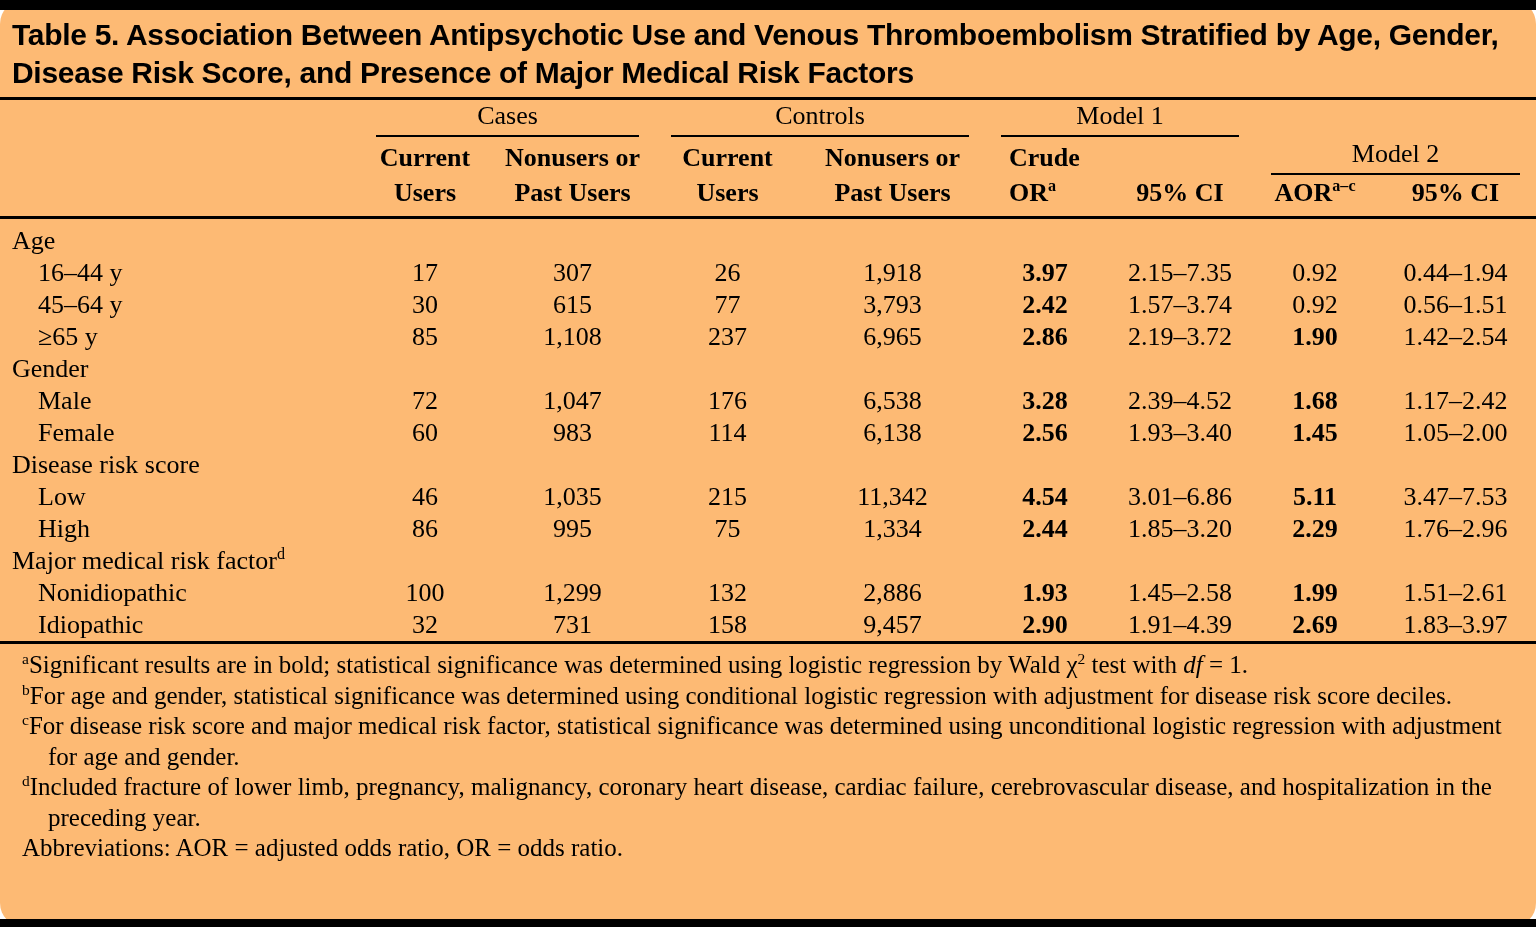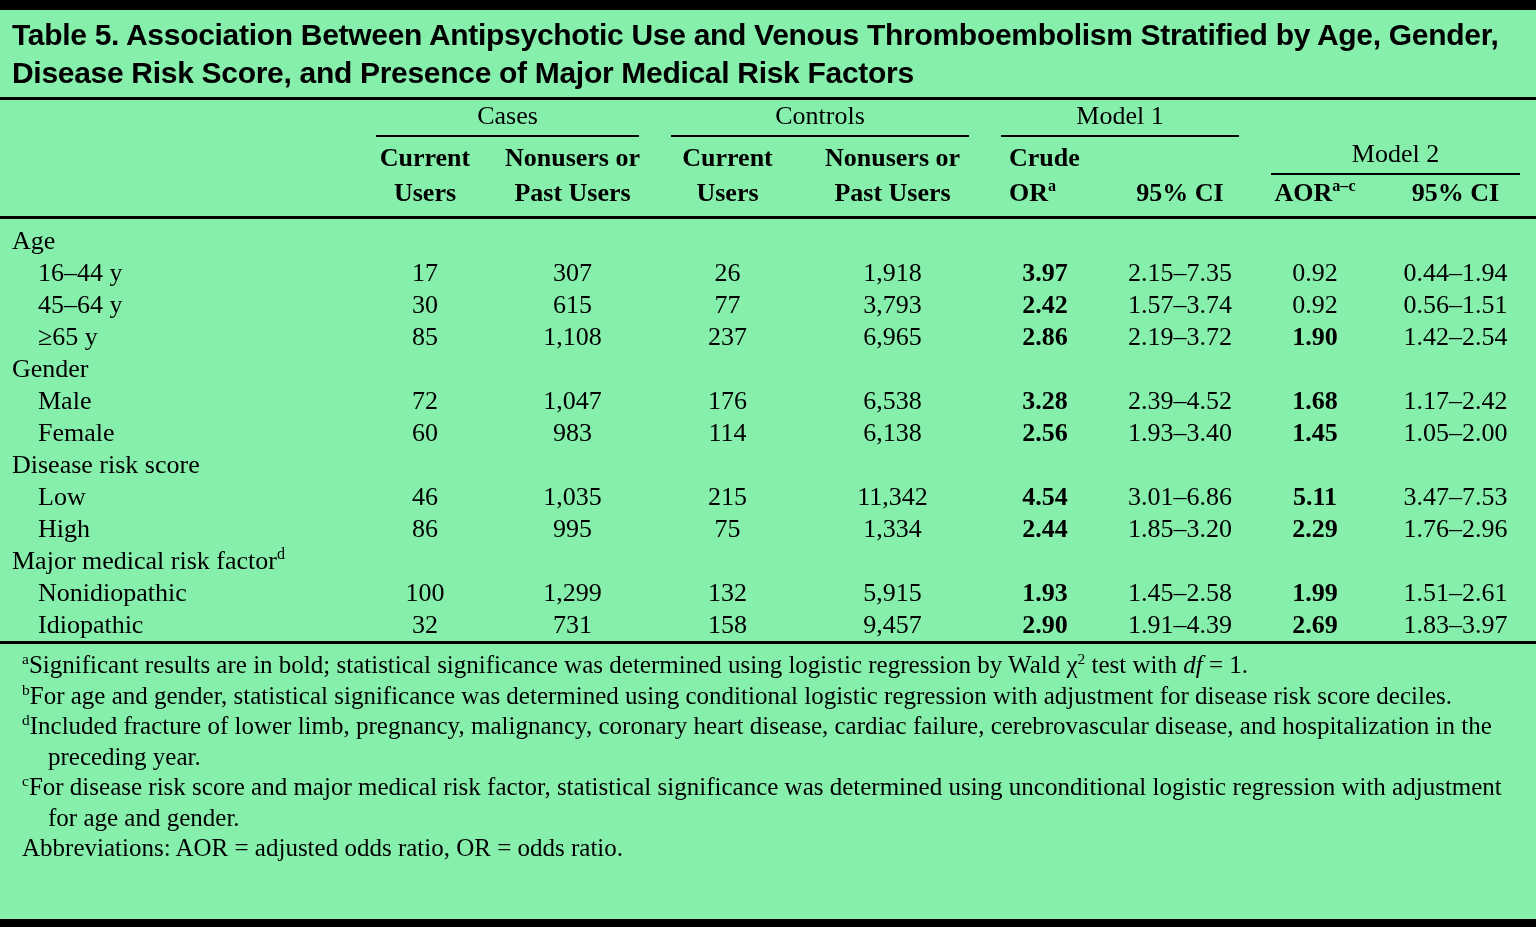--- a/index.html
+++ b/index.html
@@ -3,21 +3,21 @@
 <meta charset="utf-8">
 <style>
   * { margin:0; padding:0; box-sizing:border-box; }
   html,body { background:#fff; }
   body {
     width:1536px; height:927px;
     font-family:"Liberation Serif", serif;
     color:#000;
     overflow:hidden;
   }
-  .page { position:relative; width:1536px; height:927px; background:#86efac; }
+  .page { position:relative; width:1536px; height:927px; background:#fdba74;border-radius:24px; }
 
   .rule-top { height:10px; background:#000; }
   .rule-bottom { position:absolute; left:0; right:0; bottom:0; height:8px; background:#000; }
   .rule-title { height:3px; background:#000; }
 
   .title {
     font-family:"Liberation Sans", sans-serif;
     font-weight:bold;
     font-size:30px;
     line-height:38px;
@@ -216,21 +216,21 @@
           <td class="num">1.76–2.96</td>
         </tr>
         <tr>
           <td colspan="9" class="section-label">Major medical risk factor<sup>d</sup></td>
         </tr>
         <tr>
           <td class="rowlabel">Nonidiopathic</td>
           <td class="num">100</td>
           <td class="num">1,299</td>
           <td class="num">132</td>
-          <td class="num">5,915</td>
+          <td class="num">2,886</td>
           <td class="num bold">1.93</td>
           <td class="num">1.45–2.58</td>
           <td class="num bold">1.99</td>
           <td class="num">1.51–2.61</td>
         </tr>
         <tr>
           <td class="rowlabel">Idiopathic</td>
           <td class="num">32</td>
           <td class="num">731</td>
           <td class="num">158</td>
@@ -239,19 +239,19 @@
           <td class="num">1.91–4.39</td>
           <td class="num bold">2.69</td>
           <td class="num">1.83–3.97</td>
         </tr>
       </tbody>
   </table>
 
   <div class="footnotes" id="footnotes">
       <p class="footnote"><sup>a</sup><span>Significant results are in bold; statistical significance was determined using logistic regression by Wald χ</span><sup>2</sup><span> test with </span><em>df</em><span> = 1.</span></p>
       <p class="footnote"><sup>b</sup><span>For age and gender, statistical significance was determined using conditional logistic regression with adjustment for disease risk score deciles.</span></p>
+      <p class="footnote"><sup>c</sup><span>For disease risk score and major medical risk factor, statistical significance was determined using unconditional logistic regression with adjustment for age and gender.</span></p>
       <p class="footnote"><sup>d</sup><span>Included fracture of lower limb, pregnancy, malignancy, coronary heart disease, cardiac failure, cerebrovascular disease, and hospitalization in the preceding year.</span></p>
-      <p class="footnote"><sup>c</sup><span>For disease risk score and major medical risk factor, statistical significance was determined using unconditional logistic regression with adjustment for age and gender.</span></p>
       <p class="footnote"><span>Abbreviations: AOR = adjusted odds ratio, OR = odds ratio.</span></p>
     </div>
 
   <div class="rule-bottom"></div>
 </div>
 
 </body></html>

